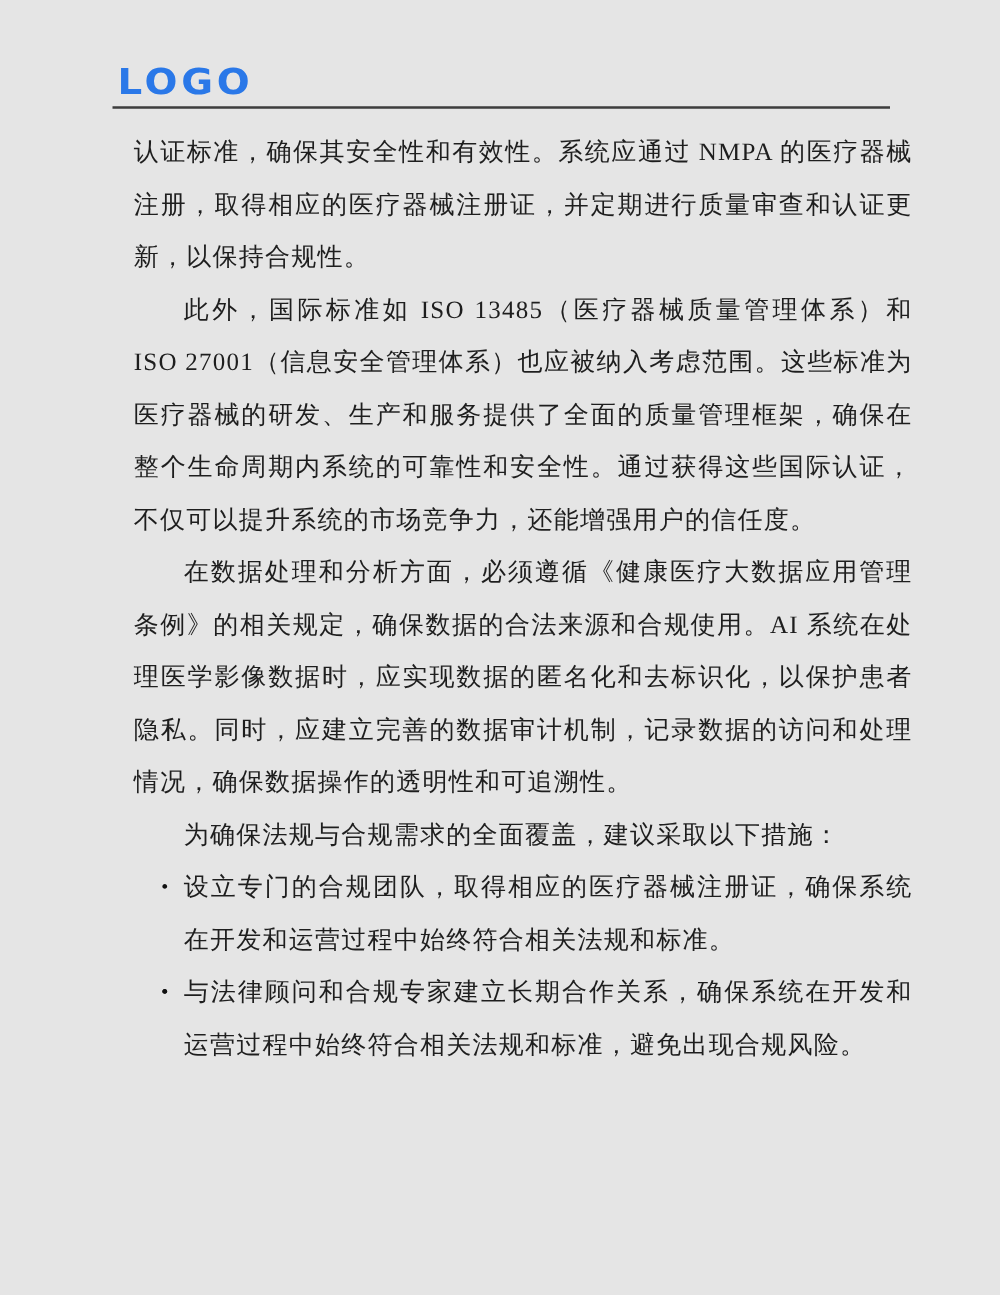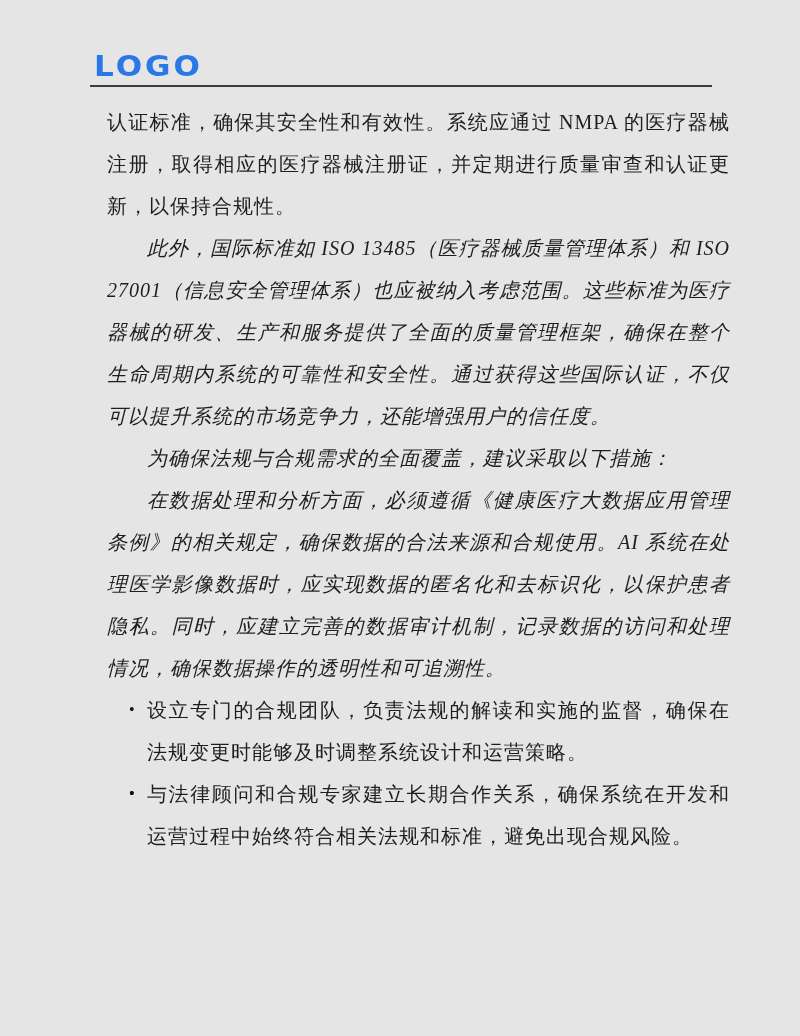--- a/index.html
+++ b/index.html
@@ -41,21 +41,21 @@
     left: 107px;
     top: 101px;
     width: 623px;
     font-size: 20px;
     line-height: 42px;
     letter-spacing: 1px;
     color: #1e1e1e;
     text-align: justify;
   }
   .para { margin: 0; }
-  .para.indented { text-indent: 2em; font-style: italic; }
+  .para.indented { text-indent: 2em; }
   .bullet-list {
     list-style: none;
     margin: 0;
     padding: 0;
   }
   .bullet-item {
     position: relative;
     padding-left: 40px;
   }
   .bullet-marker {
@@ -73,27 +73,27 @@
 <div class="page">
 
   <header class="doc-header">
     <div class="logo" style="color: rgb(42, 120, 232);">LOGO</div>
     <hr class="header-rule">
   </header>
 
   <main class="doc-body">
     <p class="para">认证标准，确保其安全性和有效性。系统应通过 NMPA 的医疗器械注册，取得相应的医疗器械注册证，并定期进行质量审查和认证更新，以保持合规性。</p>
     <p class="para indented">此外，国际标准如 ISO 13485（医疗器械质量管理体系）和 ISO 27001（信息安全管理体系）也应被纳入考虑范围。这些标准为医疗器械的研发、生产和服务提供了全面的质量管理框架，确保在整个生命周期内系统的可靠性和安全性。通过获得这些国际认证，不仅可以提升系统的市场竞争力，还能增强用户的信任度。</p>
+    <p class="para indented">在数据处理和分析方面，必须遵循《健康医疗大数据应用管理条例》的相关规定，确保数据的合法来源和合规使用。AI 系统在处理医学影像数据时，应实现数据的匿名化和去标识化，以保护患者隐私。同时，应建立完善的数据审计机制，记录数据的访问和处理情况，确保数据操作的透明性和可追溯性。</p>
     <p class="para indented">为确保法规与合规需求的全面覆盖，建议采取以下措施：</p>
-    <p class="para indented">在数据处理和分析方面，必须遵循《健康医疗大数据应用管理条例》的相关规定，确保数据的合法来源和合规使用。AI 系统在处理医学影像数据时，应实现数据的匿名化和去标识化，以保护患者隐私。同时，应建立完善的数据审计机制，记录数据的访问和处理情况，确保数据操作的透明性和可追溯性。</p>
 
     <ul class="bullet-list">
       <li class="bullet-item">
         <span class="bullet-marker">•</span>
-        <span>设立专门的合规团队，负责法规的解读和实施的监督，确保在法规变更时能够及时调整系统设计和运营策略。</span>
+        <span>设立专门的合规团队，取得相应的医疗器械注册证，确保系统在开发和运营过程中始终符合相关法规和标准。</span>
       </li>
       <li class="bullet-item">
         <span class="bullet-marker">•</span>
       </li>
       <li class="bullet-item">
         <span class="bullet-marker">•</span>
         <span>与法律顾问和合规专家建立长期合作关系，确保系统在开发和运营过程中始终符合相关法规和标准，避免出现合规风险。</span>
       </li>
     </ul>
   </main>

